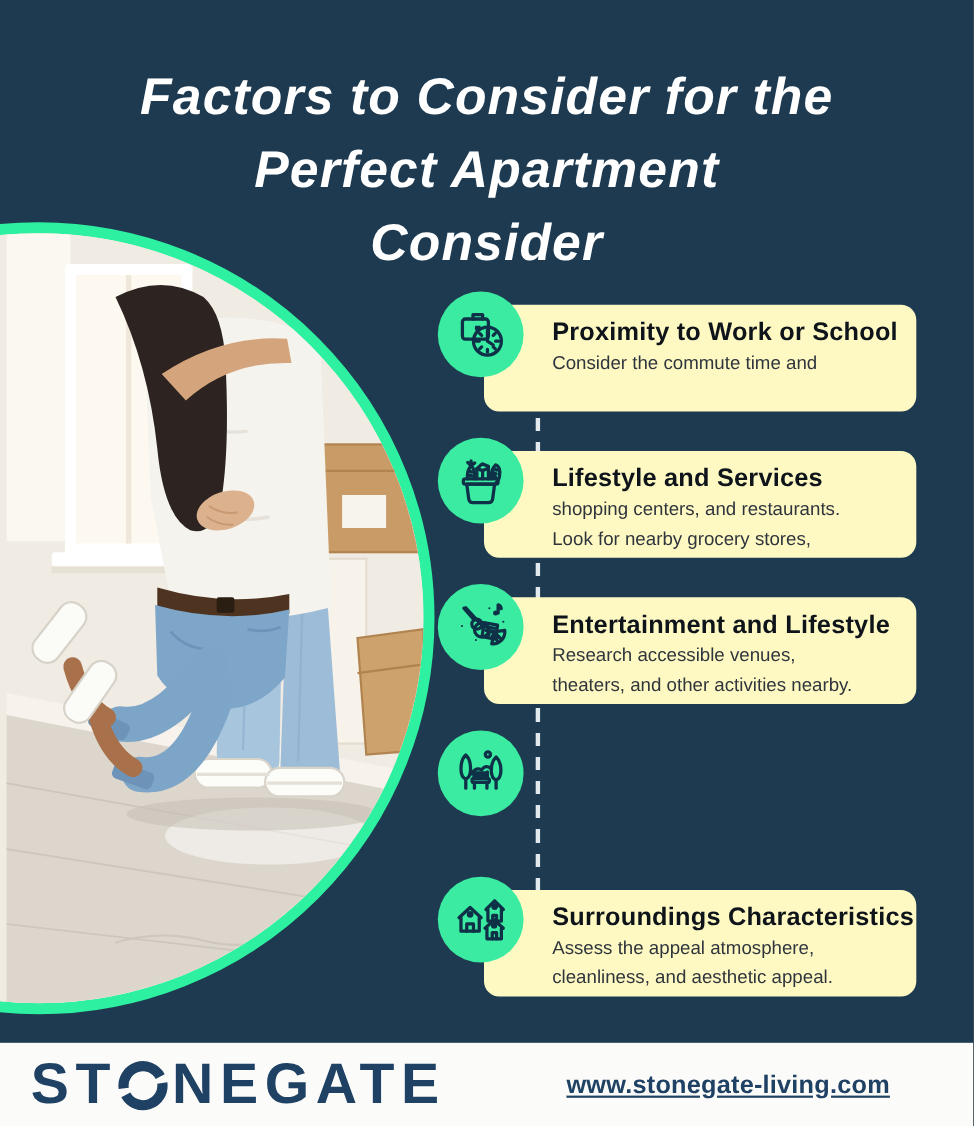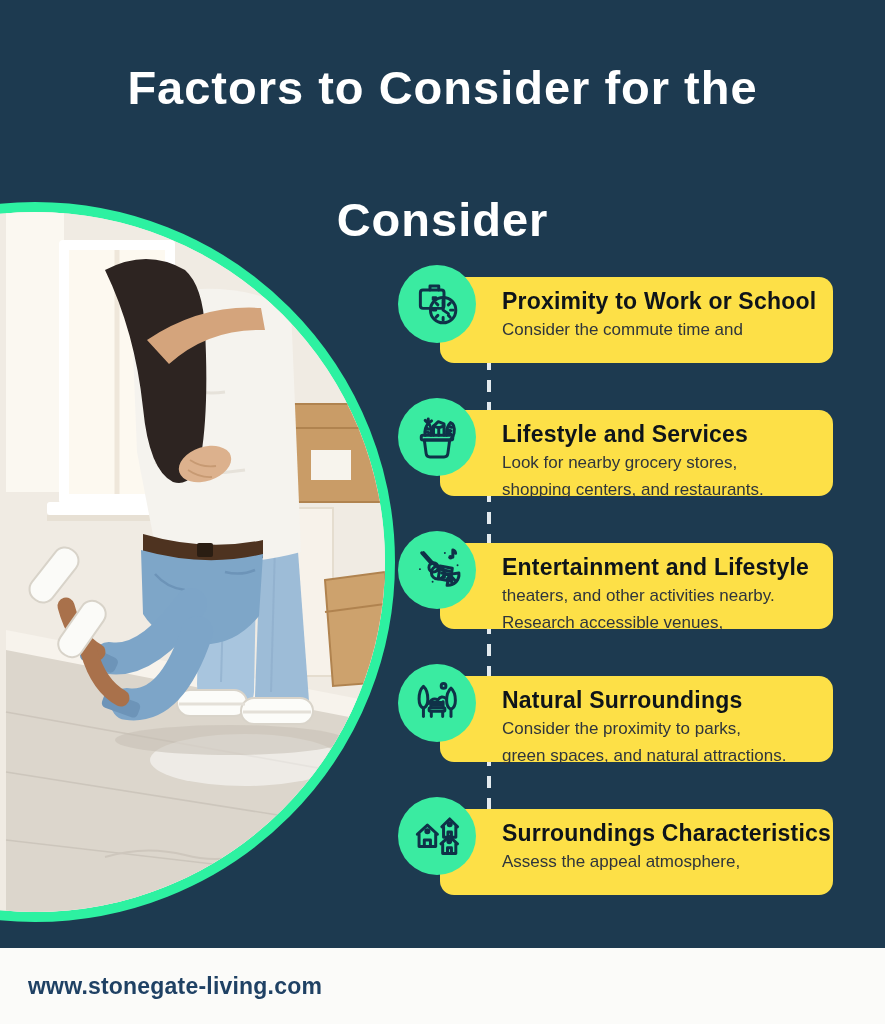--- a/index.html
+++ b/index.html
@@ -5,41 +5,41 @@
   html,body{margin:0;padding:0;background:#10222f;}
   .poster{
     position:relative; width:885px; height:1024px; overflow:hidden;
     background:#1d3a50; font-family:"Liberation Sans", sans-serif;
     margin:0 auto;
   }
   
   .title{
     position:absolute; top:24px; left:0; right:0; z-index:3;
     text-align:center; color:#ffffff; font-weight:800;
-    font-size:47px; line-height:66px; letter-spacing:1px;
+    font-size:47px; line-height:66px; letter-spacing:1px;font-style:italic;
   }
   
   .photo-ring{
     position:absolute; left:-325px; top:202px; z-index:1;
     width:700px; height:700px; border-radius:50%;
     border:10px solid #2df1a1; overflow:hidden; background:#f0ebe3;
   }
   .photo-ring svg{display:block;}
   
   .timeline{
     position:absolute; left:487px; top:336px; z-index:1;
     width:4px; height:496px; border-radius:2px;
     background:repeating-linear-gradient(to bottom,#e3eaee 0 12px,transparent 12px 22px);
   }
   
   .factors{position:absolute; left:398px; top:265px; width:436px; z-index:2;}
   .factor{position:relative; height:109px; margin-bottom:24px;}
   .factor-card{
-    position:absolute; left:42px; top:12px; width:393px; height:86px;
-    box-sizing:border-box; background:#fde047; border-radius:14px;
+    position:absolute; left:42px; top:12px; width:393px; height:97px;
+    box-sizing:border-box; background:#fef9c3; border-radius:14px;
     padding:10px 10px 10px 62px;
   }
   .factor-title{
     margin:0; font-size:23px; line-height:29px; font-weight:800;
     color:#0e141a; letter-spacing:0.2px; white-space:nowrap;
   }
   .factor-desc{
     margin:0; font-size:17px; line-height:27px; color:#2f353c; white-space:nowrap;
   }
   .icon-circle{
@@ -51,29 +51,29 @@
   .fl{fill:#0f3148; stroke:none;}
   
   .footer{
     position:absolute; left:0; right:0; bottom:0; height:76px; z-index:4;
     background:#fbfbf9; display:flex; align-items:center;
     justify-content:space-between; padding:0 76px 0 28px; box-sizing:border-box;
   }
   .brand{display:flex; align-items:center; color:#1f4164; font-weight:700;
     font-size:52px; letter-spacing:6px; line-height:1;}
   .brand .o-icon{margin:0 3px 0 1px; transform:translateY(1px);}
-  .website{font-size:23px; font-weight:700; color:#1f4164; letter-spacing:0.2px;}
+  .website{font-size:23px; font-weight:700; color:#1f4164; letter-spacing:0.2px;text-decoration:underline;}
 </style>
 </head>
 <body>
 
 <div class="poster">
 
   <h1 class="title"><span>Factors to Consider for the</span><br>
-    <br>
+    <span>Perfect Apartment</span><br>
     <span>Consider</span>
   </h1>
 
   <div class="photo-ring">
     <svg viewBox="0 0 700 700" width="700" height="700">
 
       <rect x="0" y="0" width="700" height="700" fill="#f0ebe3"></rect>
       <rect x="321" y="0" width="58" height="280" fill="#fbf8f1"></rect>
 
       <g>
@@ -167,43 +167,43 @@
           <circle class="ln" cx="39" cy="39" r="14.5" fill="#3aeba1"></circle>
           <path class="ln" d="M39 27.5 v3 M39 47.5 v3 M27.5 39 h3 M47.5 39 h3 M30.9 30.9 l2.1 2.1 M45 33 l2.1 -2.1 M30.9 47.1 l2.1 -2.1 M45 45 l2.1 2.1"></path>
           <path class="ln" d="M39 39 V31 M39 39 l6 4"></path>
         </svg>
       </div>
     </div>
 
     <div class="factor">
       <div class="factor-card">
         <h3 class="factor-title">Lifestyle and Services</h3>
+        <p class="factor-desc">shopping centers, and restaurants.</p>
         <p class="factor-desc">Look for nearby grocery stores,</p>
-        <p class="factor-desc">shopping centers, and restaurants.</p>
       </div>
       <div class="icon-circle">
         <svg viewBox="0 0 64 64">
           <path class="ln" d="M18.5 30 q-1.5 -8 3.5 -13.5 q4.5 3.5 3 13.5"></path>
           <path class="ln" d="M22 16.5 l-3.5 -3.5 M22 16.5 l0 -5 M22 16.5 l3.8 -3"></path>
           <path class="ln" d="M20 22 l2.5 1 M19.6 26 l2.8 1"></path>
           <path class="ln" d="M28 30 V19.5 L33.5 14.5 L40 17 V30"></path>
           <path class="ln" d="M28 19.5 L34 21.5 L40 19.2 M34 21.5 V30"></path>
           <path class="ln" d="M43 30 q-1 -9 4.5 -14.5 q5.5 2 4 12 q-.7 4.5 -3.5 6.5"></path>
           <path class="ln" d="M45.5 19.5 l3.2 1.4 M44.6 23.5 l3.4 1.4 M44.2 27 l3.4 1.4"></path>
           <rect class="ln" x="14" y="30" width="36" height="5.5" rx="2"></rect>
           <path class="ln" d="M17.5 35.5 L46.5 35.5 L44.4 51 q-.5 3.8 -4.3 3.8 h-16.2 q-3.8 0 -4.3 -3.8 Z"></path>
         </svg>
       </div>
     </div>
 
     <div class="factor">
       <div class="factor-card">
         <h3 class="factor-title">Entertainment and Lifestyle</h3>
+        <p class="factor-desc">Research accessible venues,</p>
         <p class="factor-desc">theaters, and other activities nearby.</p>
-        <p class="factor-desc">Research accessible venues,</p>
       </div>
       <div class="icon-circle">
         <svg viewBox="0 0 64 64">
           <path class="ln" d="M14.5 12.5 L25.5 25 M16.5 12 L30 27"></path>
           <circle class="ln" cx="28" cy="29" r="5.2"></circle>
           <circle class="ln" cx="33" cy="35" r="7.4"></circle>
           <circle class="fl" cx="31.5" cy="33" r="1.6"></circle>
           <circle class="fl" cx="47.5" cy="17.5" r="2.6"></circle>
           <path class="ln" d="M50.1 17.5 V9 q3 1 3.2 4"></path>
           <path class="ln" d="M35.5 27.5 L49.5 30 L47.4 44.5 L33.4 42 Z"></path>
@@ -215,44 +215,40 @@
           <path class="ln" d="M46 37 l7.8 8.2 M46 37 l3.6 10.6"></path>
           <circle class="fl" cx="41" cy="12.5" r="1.1"></circle>
           <circle class="fl" cx="55.5" cy="26.5" r="1.1"></circle>
           <circle class="fl" cx="12.5" cy="31" r="1.1"></circle>
           <circle class="fl" cx="27" cy="45.5" r="1.1"></circle>
         </svg>
       </div>
     </div>
 
     <div class="factor">
-      <div class="factor-card">
-        <h3 class="factor-title">Natural Surroundings</h3>
-        <p class="factor-desc">Consider the proximity to parks,</p>
-        <p class="factor-desc">green spaces, and natural attractions.</p>
-      </div>
       <div class="icon-circle">
         <svg viewBox="0 0 64 64">
           <path class="ln" d="M16.5 13 q5 4.5 5 14.5 q0 8.5 -5 10.5 q-5 -2 -5 -10.5 q0 -10 5 -14.5 z"></path>
           <path class="ln" d="M16.5 38 V47.5"></path>
           <path class="ln" d="M48 15 q5 4.5 5 14 q0 8 -5 10 q-5 -2 -5 -10 q0 -9.5 5 -14 z"></path>
           <path class="ln" d="M48 39 V47.5"></path>
           <circle class="ln" cx="39.5" cy="12.5" r="2.7"></circle>
           <path class="ln" d="M22.5 32.5 q4.5 -7.5 10.5 -4 q4 -6 9.5 -1.5"></path>
           <path class="ln" d="M25 37.5 V30.5 M39 37.5 V30.5 M25 31.5 H39 M25 34.5 H39"></path>
           <rect class="ln" x="23" y="37.5" width="18" height="4" rx="1.5"></rect>
           <path class="ln" d="M25.5 41.5 V47.5 M38.5 41.5 V47.5"></path>
         </svg>
       </div>
     </div>
 
     <div class="factor">
       <div class="factor-card">
         <h3 class="factor-title">Surroundings Characteristics</h3>
         <p class="factor-desc">Assess the appeal atmosphere,</p>
+        <p class="factor-desc">cleanliness, and aesthetic appeal.</p>
       </div>
       <div class="icon-circle">
         <svg viewBox="0 0 64 64">
           <path class="ln" d="M37.5 21.5 L46.5 12.5 L55.5 21.5"></path>
           <path class="ln" d="M39.5 21.5 V33.5 H53.5 V21.5"></path>
           <circle class="ln" cx="46.5" cy="18.5" r="1.8"></circle>
           <path class="ln" d="M44.5 33.5 V27.5 h4 v6"></path>
           <path class="ln" d="M9.5 30 L21 19.5 L32.5 30"></path>
           <path class="ln" d="M11.5 30 V44 H30.5 V30"></path>
           <circle class="ln" cx="21" cy="26.5" r="1.8"></circle>
@@ -261,16 +257,26 @@
           <path class="ln" d="M38.5 41 V52 H53.5 V41"></path>
           <circle class="ln" cx="46" cy="38" r="1.6"></circle>
           <path class="ln" d="M44 52 V45.5 h4.5 V52"></path>
         </svg>
       </div>
     </div>
 
   </div>
 
   <div class="footer">
+    <div class="brand">
+      <span>ST</span>
+      <svg class="o-icon" width="46" height="46" viewBox="0 0 52 52">
+        <g transform="rotate(-18 26 26)" stroke="#1f4164" stroke-width="10.5" fill="none">
+          <path d="M45.7 22.5 A20 20 0 0 0 6.3 22.5"></path>
+          <path d="M6.3 29.5 A20 20 0 0 0 45.7 29.5"></path>
+        </g>
+      </svg>
+      <span>NEGATE</span>
+    </div>
     <div class="website">www.stonegate-living.com</div>
   </div>
 
 </div>
 
 </body></html>

